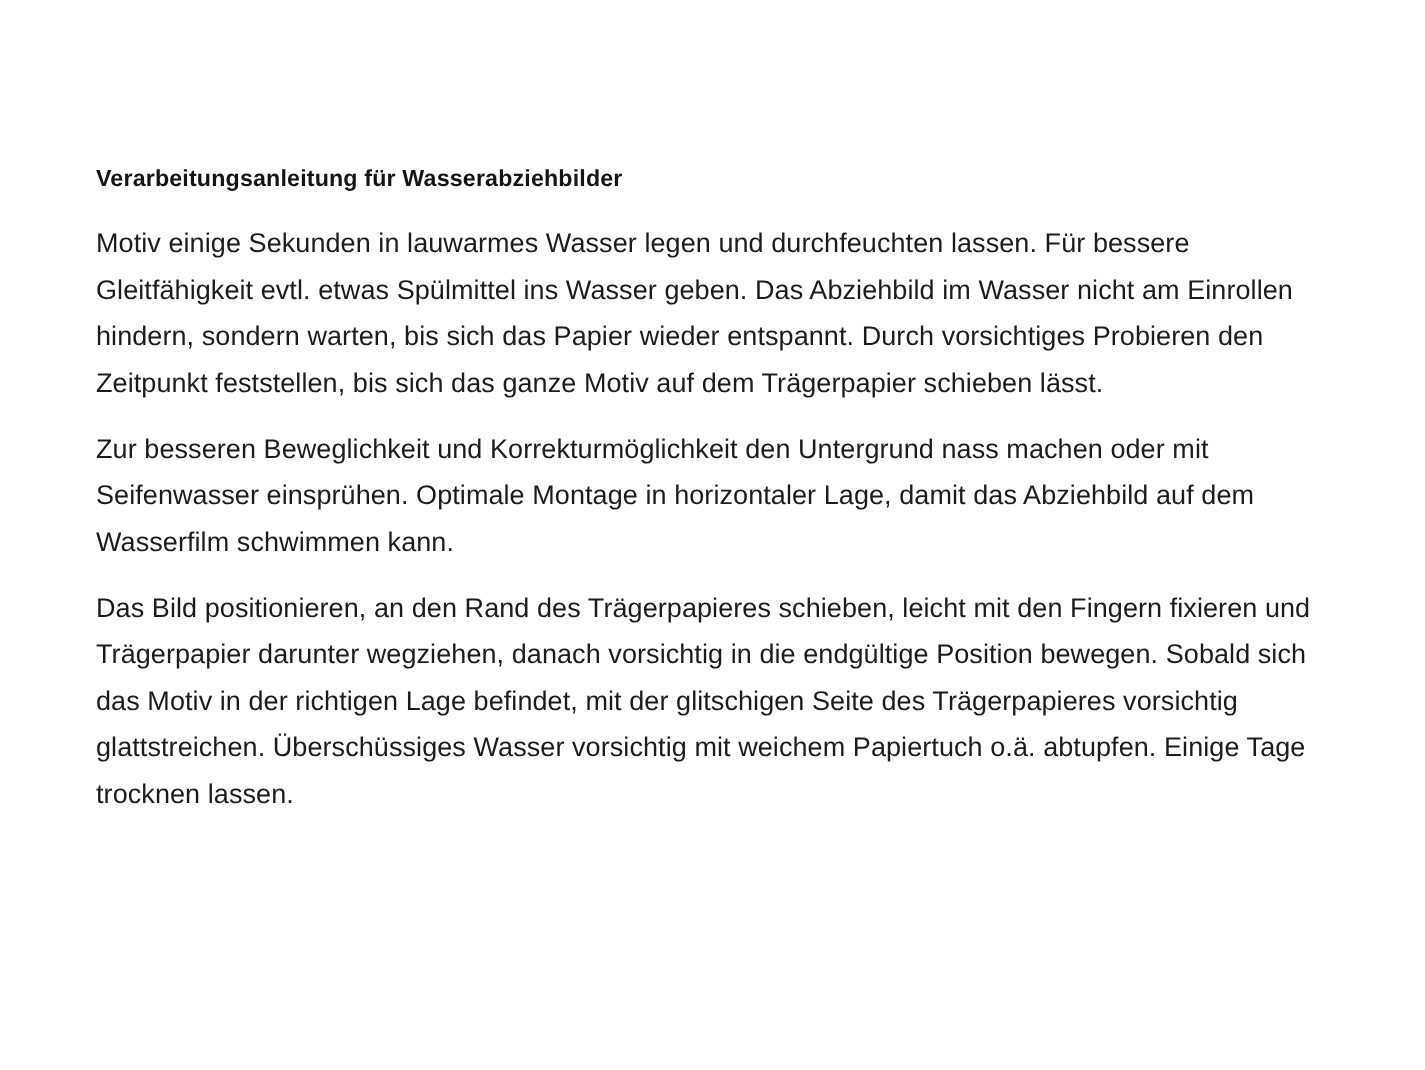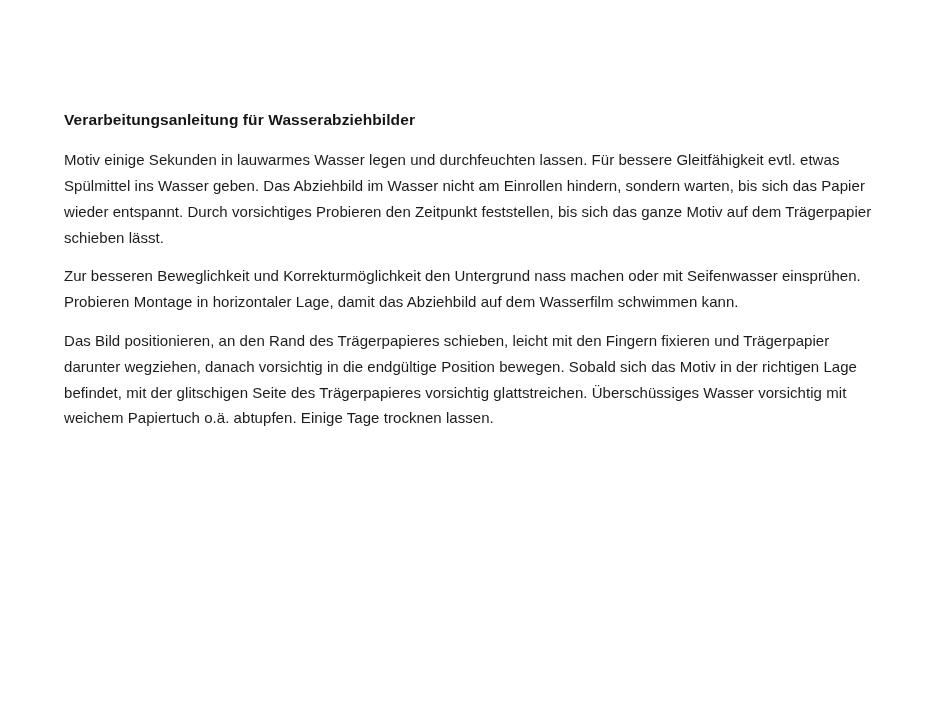--- a/index.html
+++ b/index.html
@@ -29,35 +29,35 @@
   }
   .doc-title {
     font-size: 15.5px;
     font-weight: bold;
     color: #151515;
     letter-spacing: 0.1px;
     margin: 0 0 17px 0;
     line-height: 1.3;
   }
   .para {
-    font-size: 15px;
+    font-size: 18px;
     font-weight: normal;
     color: #1c1c1c;
     line-height: 1.72;
     margin: 0 0 13px 0;
     text-align: left;
     letter-spacing: 0.05px;
   }
   .para:last-child {
     margin-bottom: 0;
   }
 </style>
 </head>
 <body>
 
 <div class="page">
   <div class="content">
     <h1 class="doc-title">Verarbeitungsanleitung für Wasserabziehbilder</h1>
     <p class="para">Motiv einige Sekunden in lauwarmes Wasser legen und durchfeuchten lassen. Für bessere Gleitfähigkeit evtl. etwas Spülmittel ins Wasser geben. Das Abziehbild im Wasser nicht am Einrollen hindern, sondern warten, bis sich das Papier wieder entspannt. Durch vorsichtiges Probieren den Zeitpunkt feststellen, bis sich das ganze Motiv auf dem Trägerpapier schieben lässt.</p>
-    <p class="para">Zur besseren Beweglichkeit und Korrekturmöglichkeit den Untergrund nass machen oder mit Seifenwasser einsprühen. Probieren Montage in horizontaler Lage, damit das Abziehbild auf dem Wasserfilm schwimmen kann.</p>
+    <p class="para">Zur besseren Beweglichkeit und Korrekturmöglichkeit den Untergrund nass machen oder mit Seifenwasser einsprühen. Optimale Montage in horizontaler Lage, damit das Abziehbild auf dem Wasserfilm schwimmen kann.</p>
     <p class="para">Das Bild positionieren, an den Rand des Trägerpapieres schieben, leicht mit den Fingern fixieren und Trägerpapier darunter wegziehen, danach vorsichtig in die endgültige Position bewegen. Sobald sich das Motiv in der richtigen Lage befindet, mit der glitschigen Seite des Trägerpapieres vorsichtig glattstreichen. Überschüssiges Wasser vorsichtig mit weichem Papiertuch o.ä. abtupfen. Einige Tage trocknen lassen.</p>
   </div>
 </div>
 
 </body></html>

